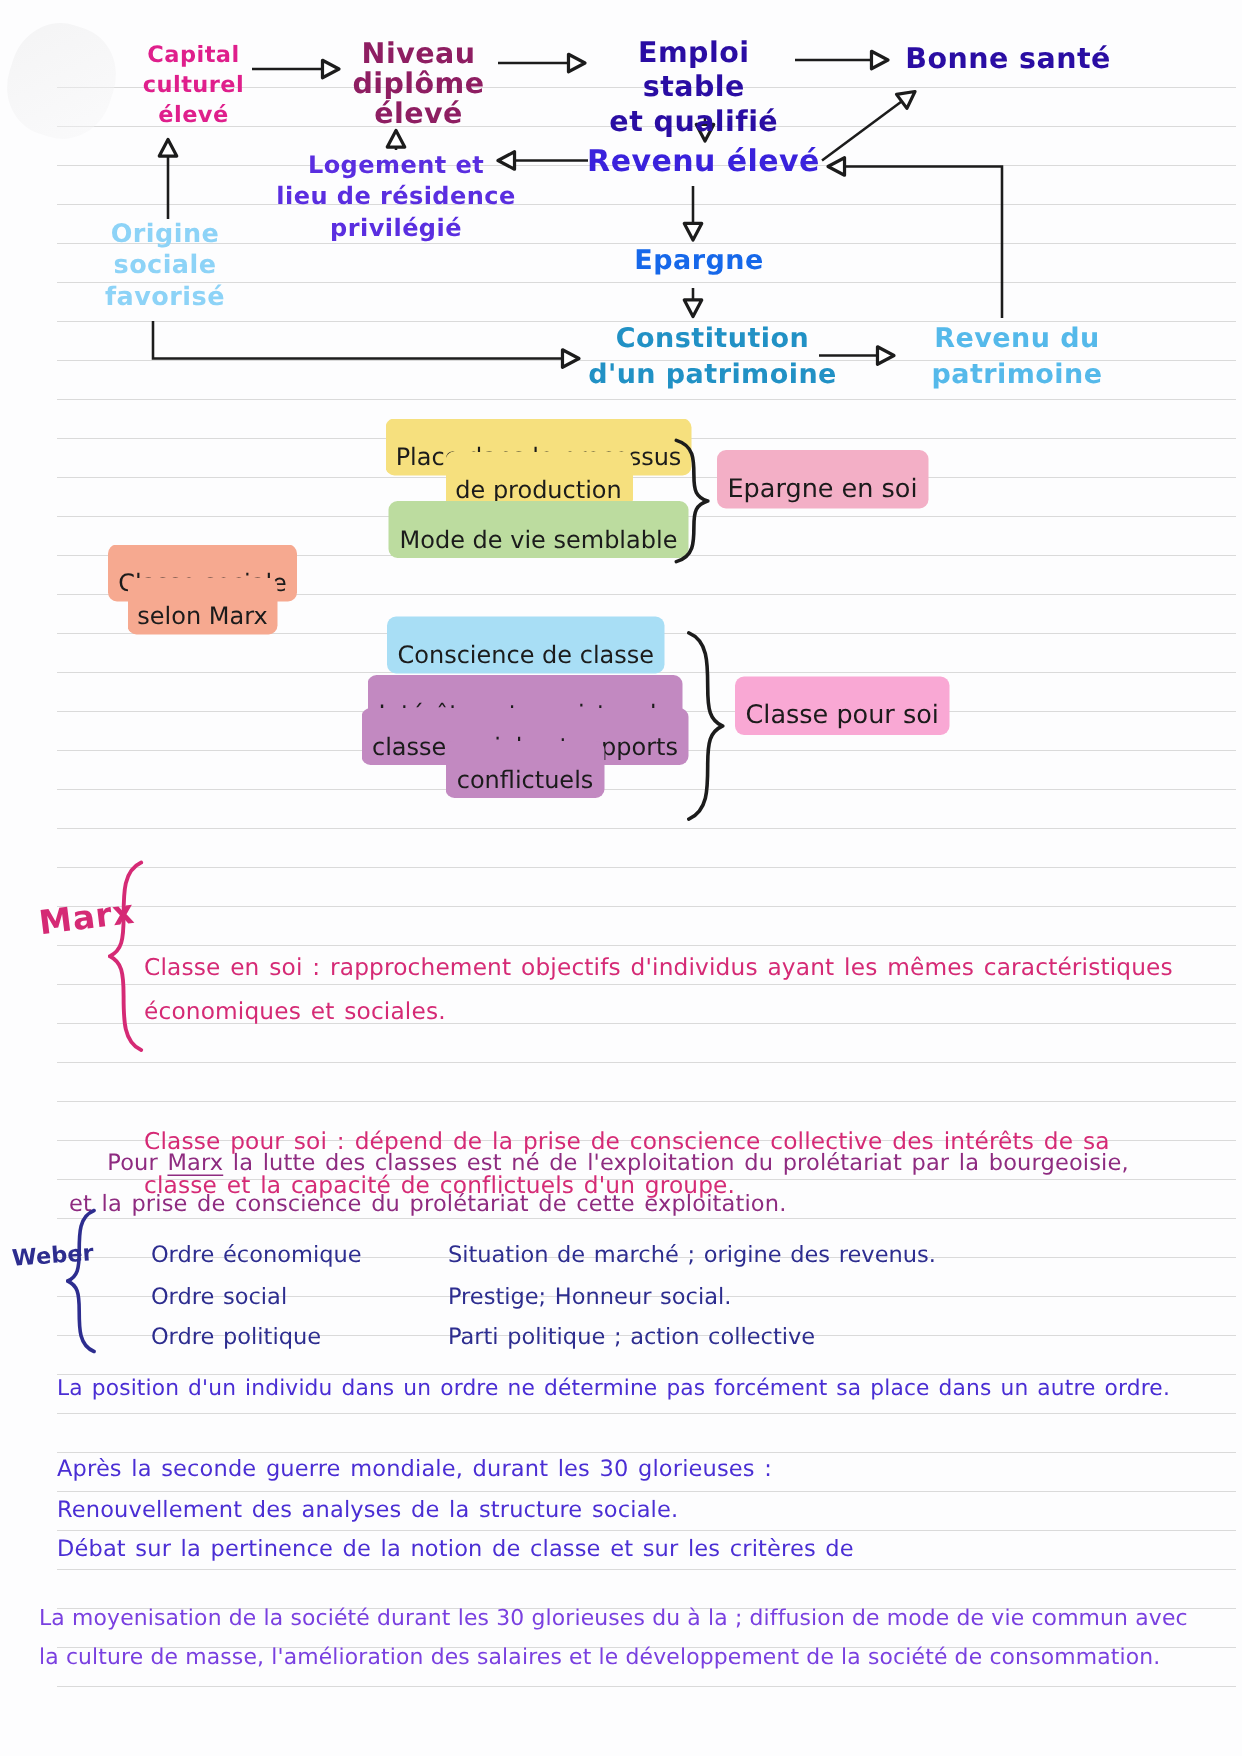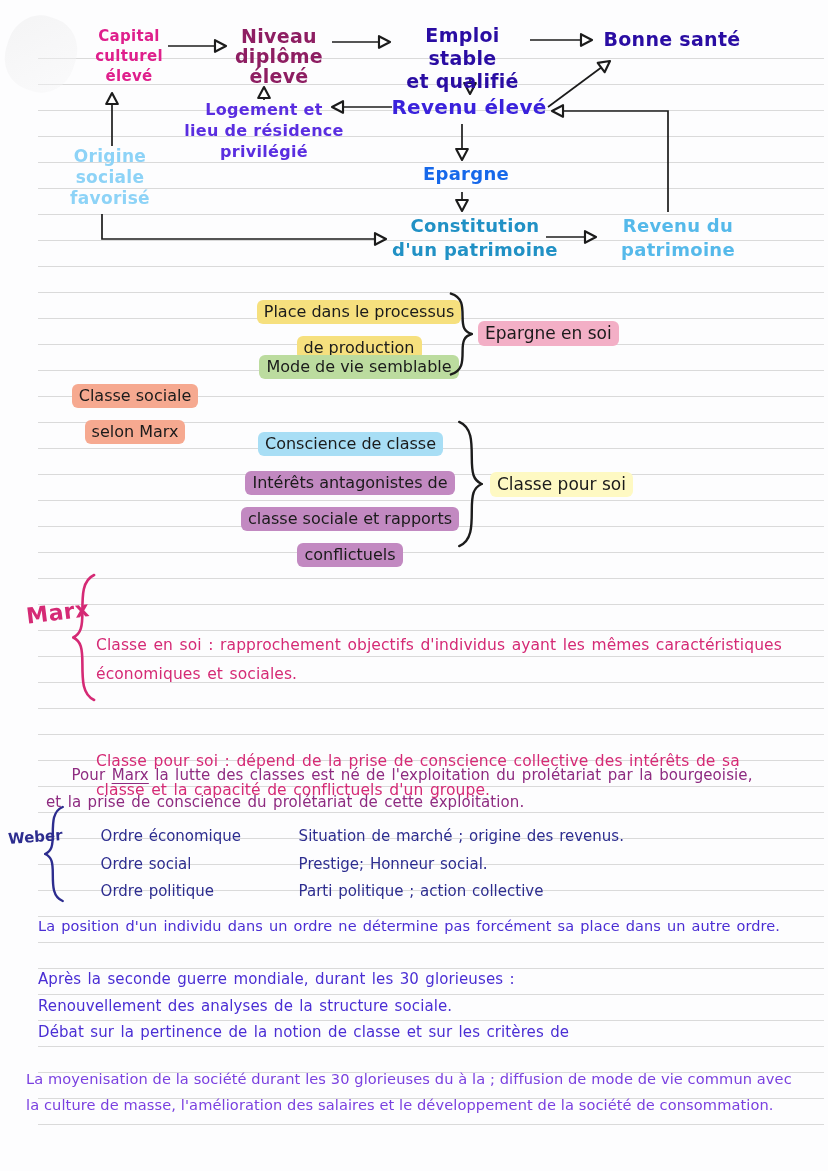--- a/index.html
+++ b/index.html
@@ -20,22 +20,22 @@
   .nd-logement{left:176px;top:99px;width:176px;font-size:16px;line-height:21px;}
   .nd-origine{left:58px;top:146px;width:104px;font-size:17px;line-height:21px;}
   .nd-epargne{left:416px;top:163px;width:100px;font-size:18px;line-height:22px;}
   .nd-constitution{left:386px;top:214px;width:178px;font-size:18px;line-height:24px;}
   .nd-revpat{left:597px;top:214px;width:162px;font-size:18px;line-height:24px;}
 
   .arrows{position:absolute;left:0;top:0;}
 
   
   .hlwrap{position:absolute;text-align:center;}
-  .hl{display:inline;padding:2px 7px 3px;border-radius:6px;white-space:pre-line;
-      font-size:16px;line-height:36px;color:#1b1b1b;
+  .hl{display:inline;padding:16px 7px 3px;border-radius:6px;white-space:pre-line;
+      font-size:16px;line-height:22px;color:#1b1b1b;
       -webkit-box-decoration-break:clone;box-decoration-break:clone;}
   .hw-place{left:250px;top:294px;width:218px;}
   .hw-mode{left:250px;top:349px;width:218px;}
   .hw-censoi{left:478px;top:315px;width:170px;text-align:left;}
   .hw-censoi .hl,.hw-crsoi .hl{font-size:17px;}
   .hw-selonmarx{left:50px;top:378px;width:170px;text-align:center;}
   .hw-conscience{left:258px;top:426px;width:210px;text-align:left;}
   .hw-interets{left:226px;top:465px;width:248px;}
   .hw-crsoi{left:490px;top:466px;width:180px;text-align:left;}
 
@@ -138,21 +138,21 @@
   </div>
   <div class="hlwrap hw-interets">
     <span class="hl" style="background-color: rgb(194, 137, 193);">Intérêts antagonistes de
 classe sociale et rapports
 conflictuels</span>
   </div>
   <svg class="brace br2" viewBox="0 0 20 100" preserveAspectRatio="none">
     <path d="M3,3 C12,7 12,18 12,30 C12,42 13,47 19,50 C13,53 12,58 12,70 C12,82 12,93 3,97" fill="none" stroke="#1c1c1c" stroke-width="2.4" stroke-linecap="round" vector-effect="non-scaling-stroke"></path>
   </svg>
   <div class="hlwrap hw-crsoi">
-    <span class="hl" style="background-color: #fef9c3;">Classe pour soi</span>
+    <span class="hl" style="background-color: #f9a8d4;">Classe pour soi</span>
   </div>
 
   <div class="hand-label marx-label" style="color: rgb(213, 42, 117);">Marx</div>
   <svg class="brace br3" viewBox="0 0 20 100" preserveAspectRatio="none">
     <path d="M17,3 C8,7 8,18 8,30 C8,42 7,47 1,50 C7,53 8,58 8,70 C8,82 8,93 17,97" fill="none" stroke="#d52a75" stroke-width="2.6" stroke-linecap="round" vector-effect="non-scaling-stroke"></path>
   </svg>
   <div class="para marx-defs" style="color: rgb(213, 42, 117);">
     <span>Classe en soi : rapprochement objectifs d'individus ayant les mêmes caractéristiques
 économiques et sociales.</span>
     <span>Classe pour soi : dépend de la prise de conscience collective des intérêts de sa

